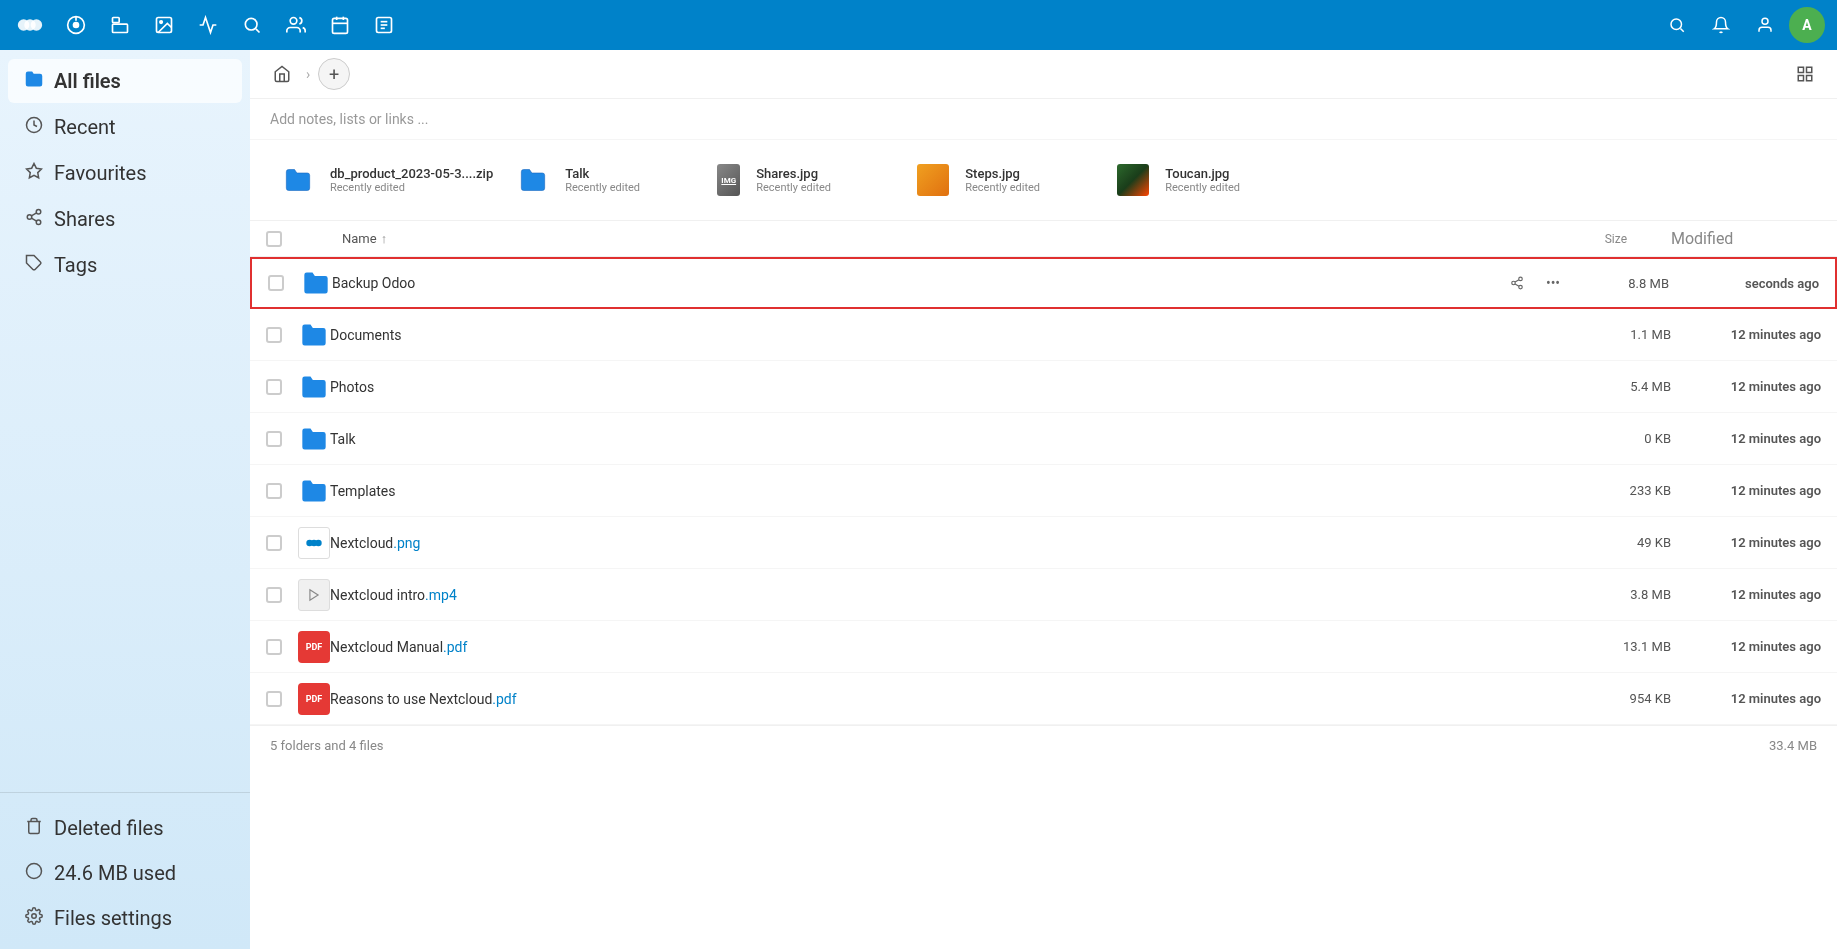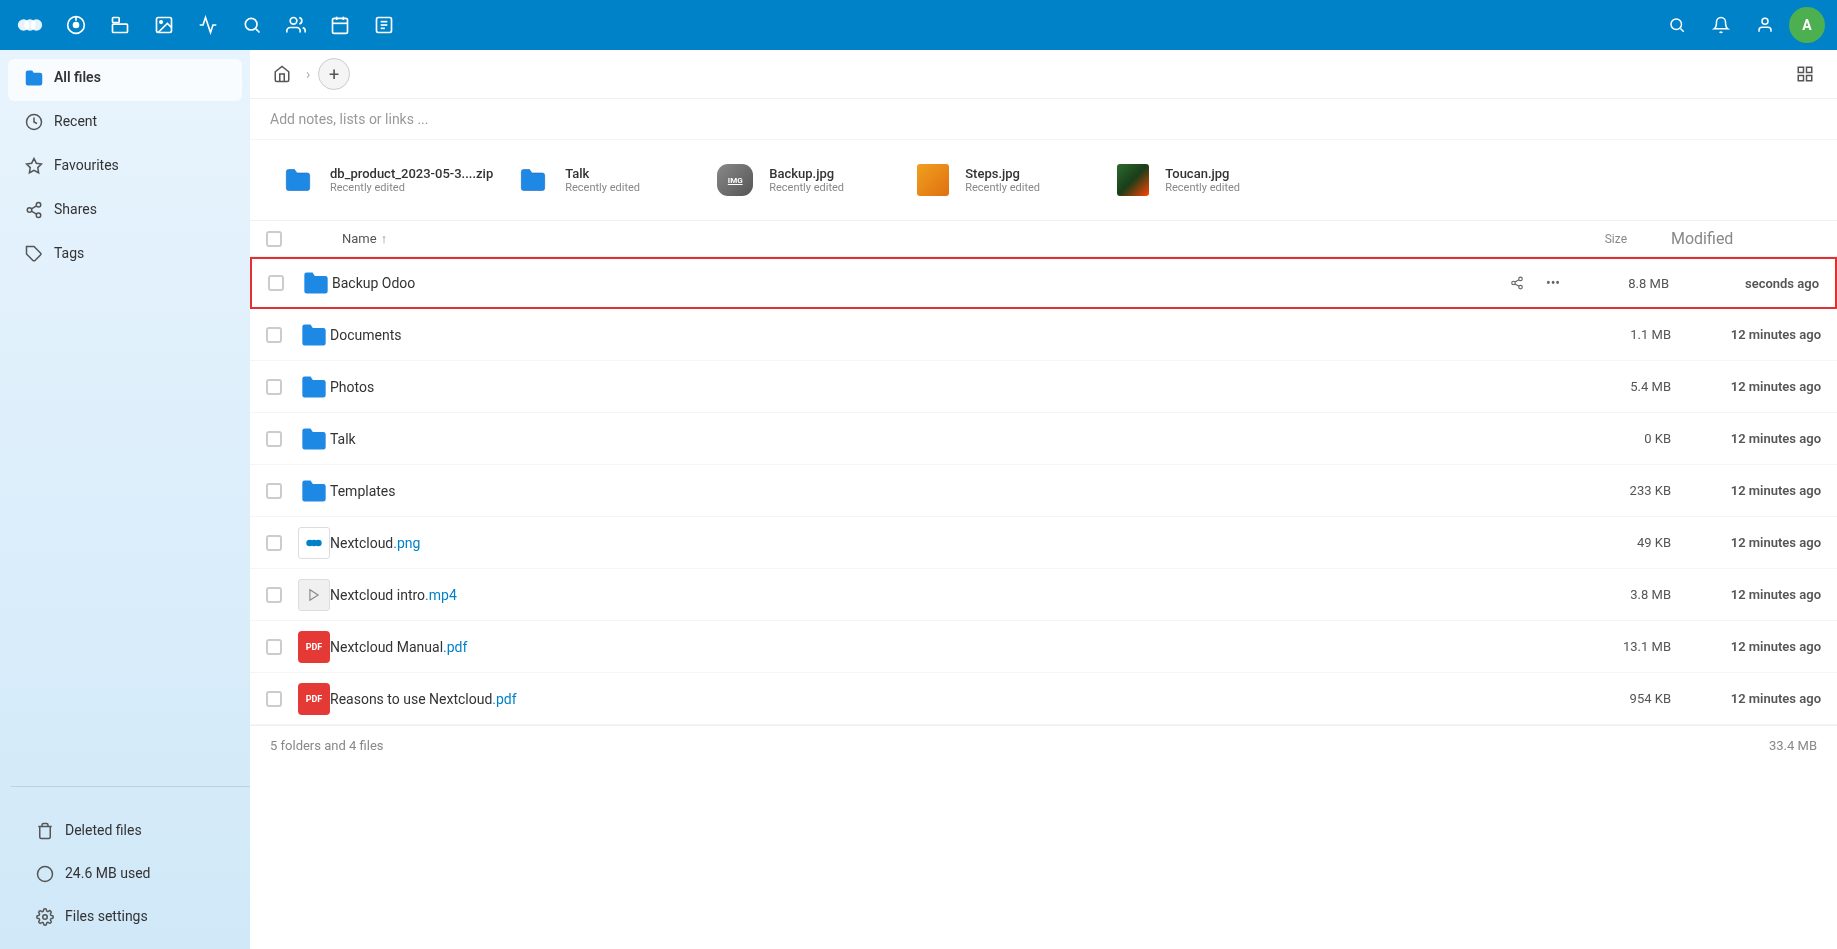--- a/index.html
+++ b/index.html
@@ -52,33 +52,33 @@
     .sidebar {
       width: 250px;
       background: linear-gradient(to bottom, #e8f4fd, #d0e8f8);
       flex-shrink: 0;
       padding: 8px 0;
       display: flex;
       flex-direction: column;
     }
     .sidebar-item {
       display: flex;
-      align-items: flex-start;
+      align-items: center;
       gap: 10px;
       padding: 10px 16px;
       cursor: pointer;
       border-radius: 6px;
       margin: 1px 8px;
-      font-size: 14px;
+      font-size: 20px;
       color: #333;
     }
     .sidebar-item.active { background: rgba(255,255,255,0.7); font-weight: 600; }
     .sidebar-item .icon { font-size: 16px; color: #555; width: 20px; text-align: center; }
     .sidebar-spacer { flex: 1; }
-    .sidebar-bottom { border-top: 1px solid rgba(0,0,0,0.1); padding-top: 24px; margin-left: 11px; }
+    .sidebar-bottom { border-top: 1px solid rgba(0,0,0,0.1); padding-top: 12px; }
 
     
     .content {
       flex: 1;
       overflow-y: auto;
       background: #fff;
       display: flex;
       flex-direction: column;
     }
 
@@ -205,23 +205,23 @@
       color: #888;
       font-size: 13px;
       display: flex;
       justify-content: space-between;
       border-top: 1px solid #f0f0f0;
       flex-shrink: 0;
     }
 
     
     .thumb-library {
-      width: 36px; height: 32px;
+      width: 23px; height: 32px;
       background: linear-gradient(135deg, #888 0%, #555 100%);
-      border-radius: 11px;
+      border-radius: 3px;
       display: flex; align-items: center; justify-content: center;
       font-size: 8px; color: white; font-weight: bold; text-decoration: underline;
     }
     .thumb-steps {
       width: 32px; height: 32px;
       background: linear-gradient(135deg, #f0a020 0%, #e07010 100%);
       border-radius: 3px;
     }
     .thumb-toucan {
       width: 32px; height: 32px;
@@ -474,21 +474,21 @@
         </div>
         <div class="recent-file-info">
           <span class="recent-file-name">Talk</span>
           <span class="recent-file-sub">Recently edited</span>
         </div>
       </div>
 
       <div class="recent-file">
         <div class="thumb-library">IMG</div>
         <div class="recent-file-info">
-          <span class="recent-file-name">Backup.jpg</span>
+          <span class="recent-file-name">Shares.jpg</span>
           <span class="recent-file-sub">Recently edited</span>
         </div>
       </div>
 
       <div class="recent-file">
         <div class="thumb-steps"></div>
         <div class="recent-file-info">
           <span class="recent-file-name">Steps.jpg</span>
           <span class="recent-file-sub">Recently edited</span>
         </div>

